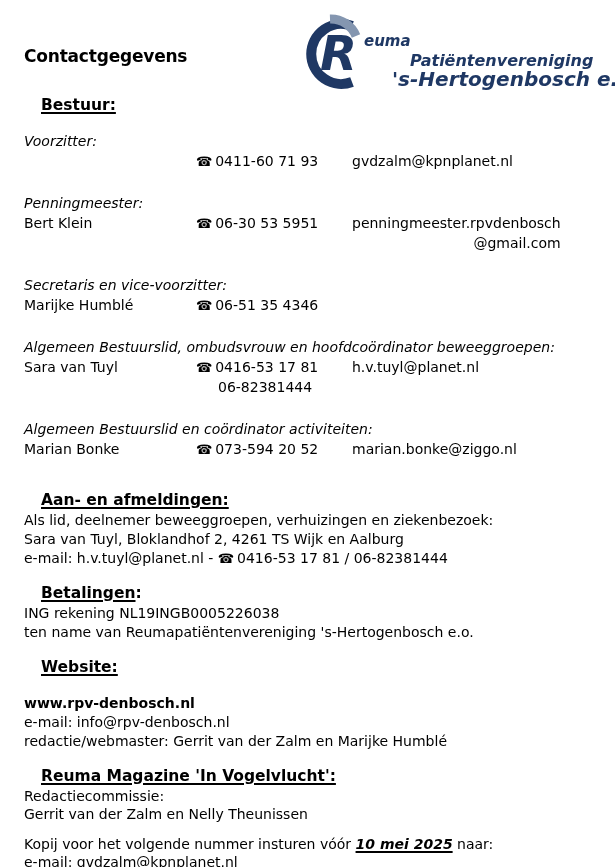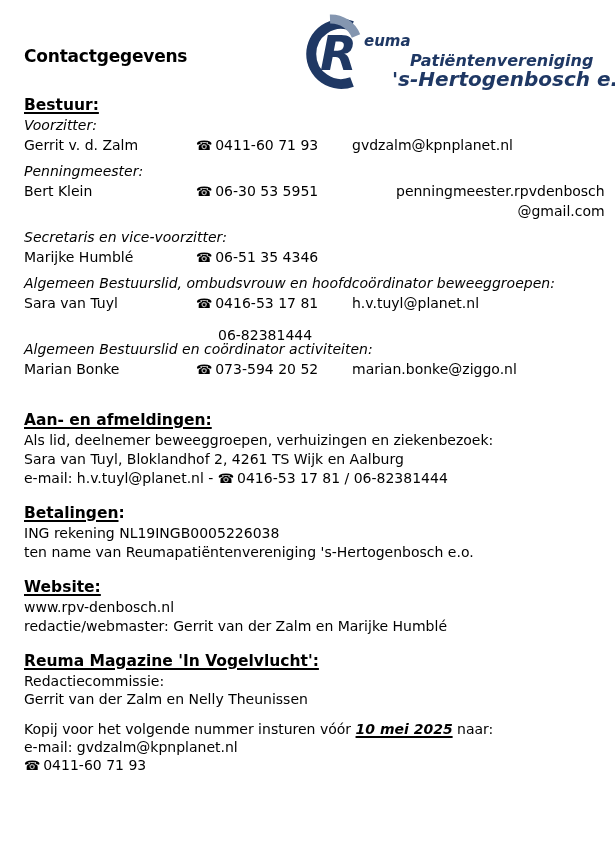--- a/index.html
+++ b/index.html
@@ -84,27 +84,29 @@
     font-family: "DejaVu Sans", sans-serif;
     line-height: 19px;
     margin: 0;
     padding: 0 0 1px 0;
     white-space: nowrap;
   }
   .heading .u {
     text-decoration: underline;
     text-decoration-thickness: 2px;
     text-underline-offset: 2px;
+    margin-left: 17px;
   }
 
   .role {
     font-size: 14px;
     font-style: italic;
     line-height: 19px;
     white-space: nowrap;
+    margin-top: 16px;
   }
 
   .line {
     font-size: 14px;
     line-height: 19px;
     white-space: nowrap;
   }
 
   .tight { line-height: 18px; }
 
@@ -112,35 +114,35 @@
   .contact-row {
     position: relative;
     height: 20px;
     font-size: 14px;
     line-height: 20px;
     white-space: nowrap;
   }
   .c-name  { position: absolute; left: 24px;  top: 0; }
   .c-phone { position: absolute; left: 196px; top: 0; }
   .c-mail  { position: absolute; left: 352px; top: 0; }
-  .c-phone2{ position: absolute; left: 218px; top: 12px; }
+  .c-phone2{ position: absolute; left: 218px; top: 0; }
 
   .phone-icon {
     font-family: "DejaVu Sans", sans-serif;
     font-size: 13px;
     padding-right: 3px;
   }
 
-  .mail-wrap { display: inline-block; text-align: right; margin-left: 44px; }
+  .mail-wrap { display: inline-block; text-align: right; }
   .mail-wrap .l1 { display: block; text-align: left; }
   .mail-wrap .l2 { display: block; text-align: right; }
 
   .indent { padding-left: 24px; }
 
-  .bold { font-weight: normal; }
+  .bold { font-weight: bold; margin-top: 16px; }
   .biu {
     font-weight: bold;
     font-style: italic;
     text-decoration: underline;
     text-decoration-thickness: 2px;
     text-underline-offset: 2px;
     text-align: center;
   }
 
   .gap-sm { height: 7px; }
@@ -176,21 +178,20 @@
     </div>
   </div>
 
   <div class="body-area">
 
     <div class="section">
       <div class="heading indent"><span class="u">Bestuur:</span></div>
 
       <div class="role indent">Voorzitter:</div>
       <div class="contact-row">
-        <span class="c-name">Gerrit v. d. Zalm</span>
         <span class="c-phone"><span class="phone-icon">☎</span><span>0411-60 71 93</span></span>
         <span class="c-mail">gvdzalm@kpnplanet.nl</span>
       </div>
 
       <div class="gap-sm"></div>
 
       <div class="role indent">Penningmeester:</div>
       <div class="contact-row">
         <span class="c-name">Bert Klein</span>
         <span class="c-phone"><span class="phone-icon">☎</span><span>06-30 53 5951</span></span>
@@ -251,20 +252,21 @@
       <div class="heading indent"><span class="u">Betalingen</span><span>:</span></div>
       <div class="line indent">ING rekening NL19INGB0005226038</div>
       <div class="line indent">ten name van Reumapatiëntenvereniging 's-Hertogenbosch e.o.</div>
     </div>
 
     <div class="gap-lg"></div>
 
     <div class="section">
       <div class="heading indent"><span class="u">Website:</span></div>
       <div class="line indent bold">www.rpv-denbosch.nl</div>
+      <div class="line indent">e-mail: info@rpv-denbosch.nl</div>
       <div class="line indent">redactie/webmaster: Gerrit van der Zalm en Marijke Humblé</div>
     </div>
 
     <div class="gap-lg"></div>
 
     <div class="section">
       <div class="heading indent"><span class="u">Reuma Magazine 'In Vogelvlucht':</span></div>
       <div class="line indent tight">Redactiecommissie:</div>
       <div class="line indent tight">Gerrit van der Zalm en Nelly Theunissen</div>
     </div>

